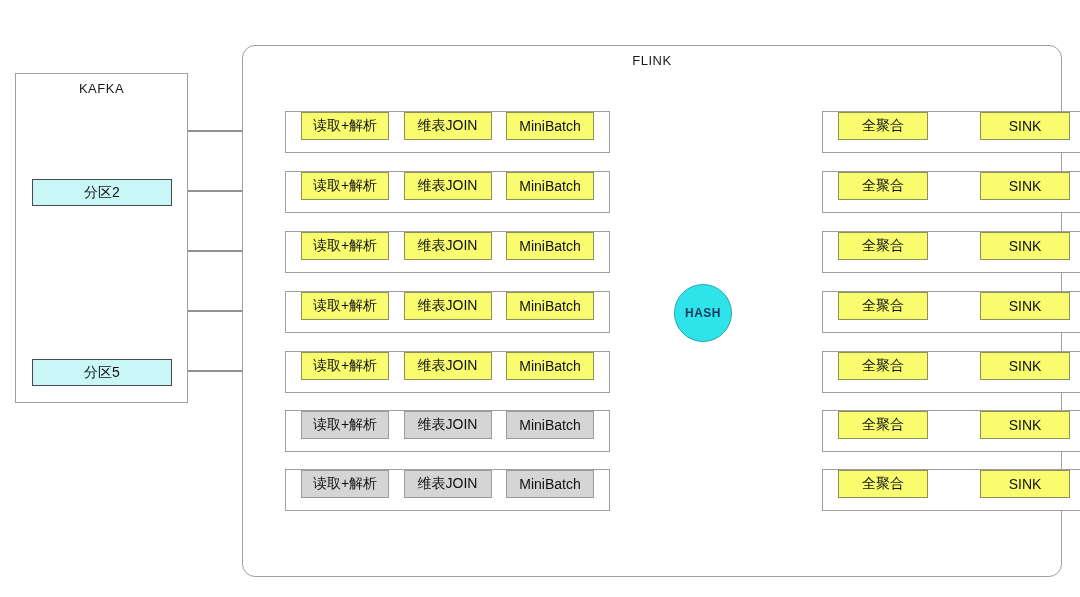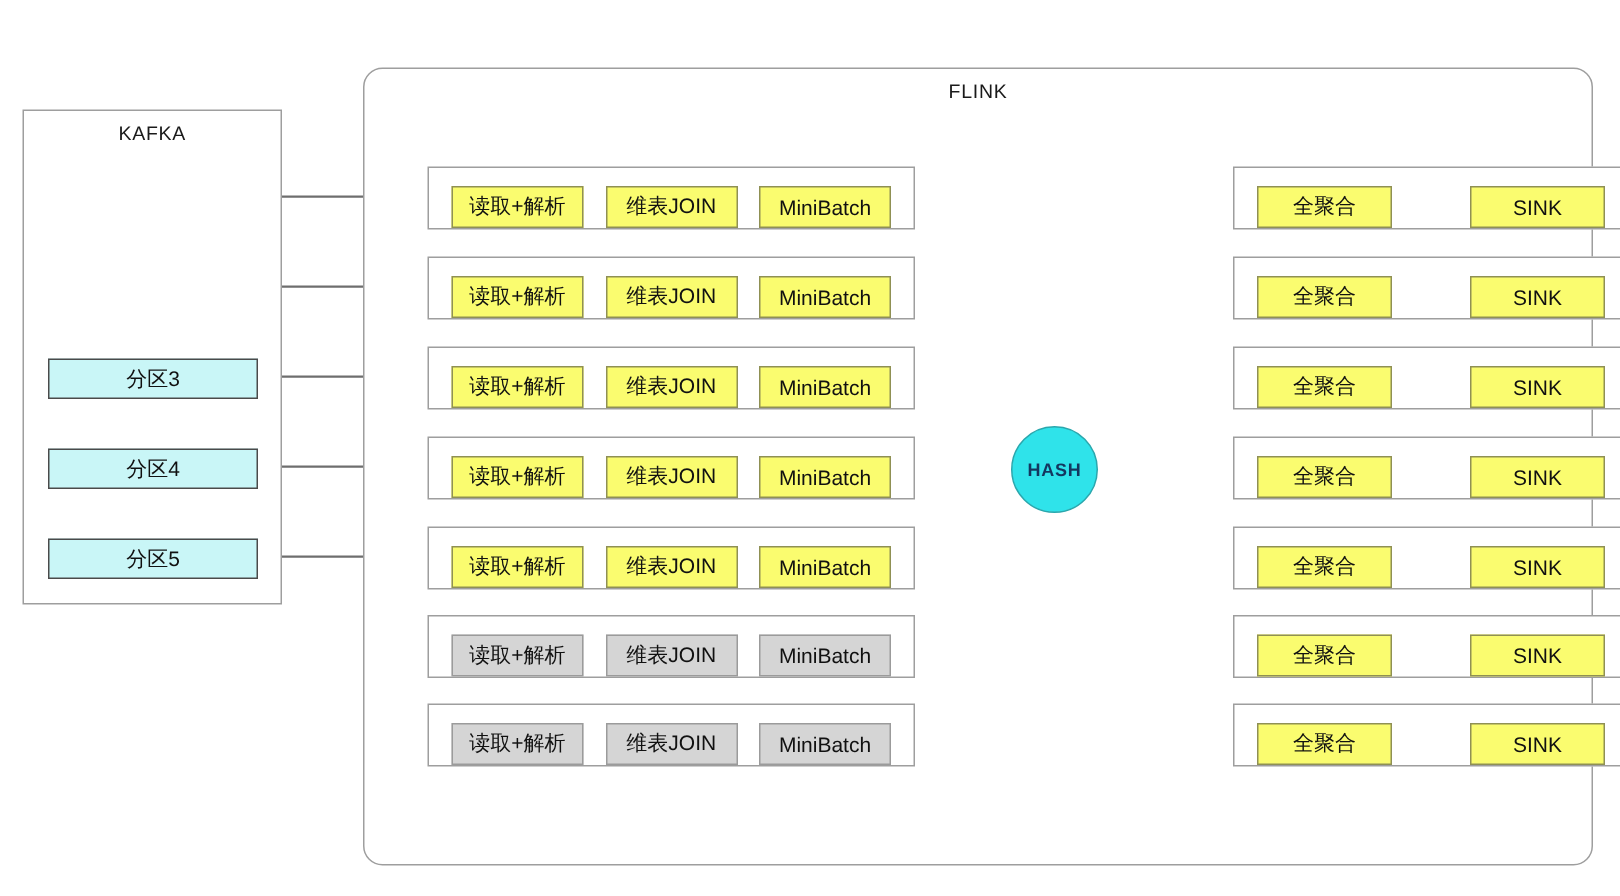--- a/index.html
+++ b/index.html
@@ -23,21 +23,21 @@
   .partition{
     position:absolute;left:16px;width:140px;height:27px;
     background:var(--partition-fill);border:1.5px solid var(--partition-border);
     box-sizing:border-box;display:flex;align-items:center;justify-content:center;
     font-size:14px;color:#111;
   }
   
   .task-row,.out-row{
     position:absolute;height:42px;background:#fff;
     border:1.5px solid var(--box-border);box-sizing:border-box;
-    display:flex;align-items:flex-end;justify-content:space-between;
+    display:flex;align-items:flex-start;justify-content:space-between;
     padding:0 15px;
   }
   .task-row{left:42px;width:325px;}
   .out-row{left:551px;width:264px;margin-left:28px;}
   .chip{
     width:88px;height:28px;box-sizing:border-box;
     display:flex;align-items:center;justify-content:center;
     font-size:14px;color:#111;white-space:nowrap;
     background:var(--active-fill);border:1.5px solid var(--active-border);
   }
@@ -90,25 +90,22 @@
     <line x1="719" y1="289" x2="786" y2="193" marker-end="url(#ah)"></line>
     <line x1="726" y1="297" x2="786" y2="253" marker-end="url(#ah)"></line>
     <line x1="731" y1="311" x2="786" y2="311" marker-end="url(#ah)"></line>
     <line x1="726" y1="327" x2="786" y2="369" marker-end="url(#ah)"></line>
     <line x1="719" y1="334" x2="786" y2="428" marker-end="url(#ah)"></line>
     <line x1="714" y1="338" x2="786" y2="487" marker-end="url(#ah)"></line>
   </svg>
 
   <div class="group-box kafka-box">
     <div class="group-title">KAFKA</div>
-    <div class="partition" style="top:165px">
-        <span>分区3</span>
-      </div>
-    <div class="partition" style="top:225px">
-        <span>分区4</span>
+    <div class="partition" style="top:105px">
+        <span>分区2</span>
       </div>
     <div class="partition" style="top:285px">
         <span>分区5</span>
       </div>
   </div>
 
   <div class="group-box flink-box">
     <div class="group-title">FLINK</div>
 
     <div class="task-row" style="top:65px">

